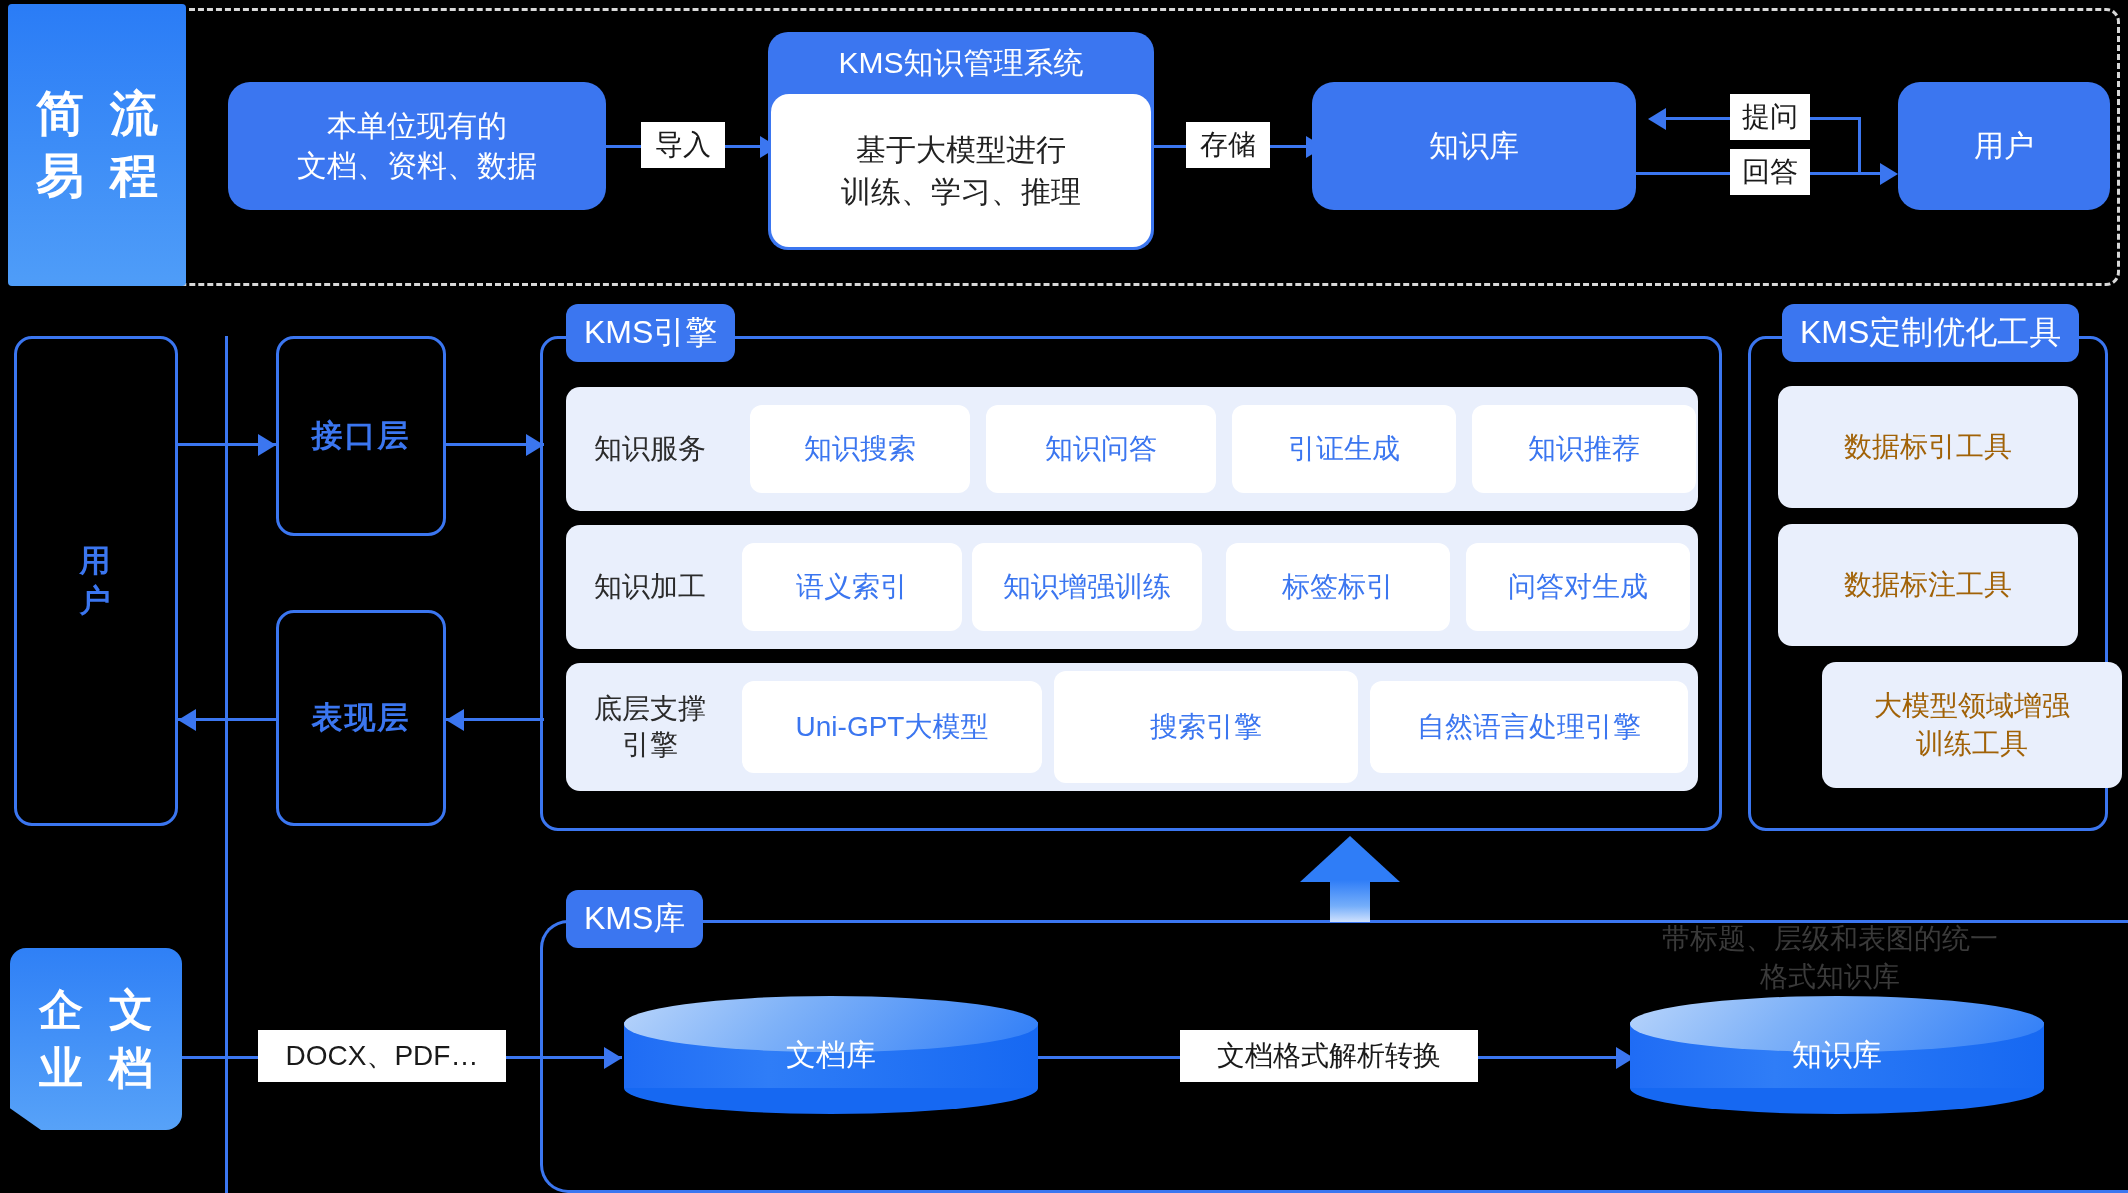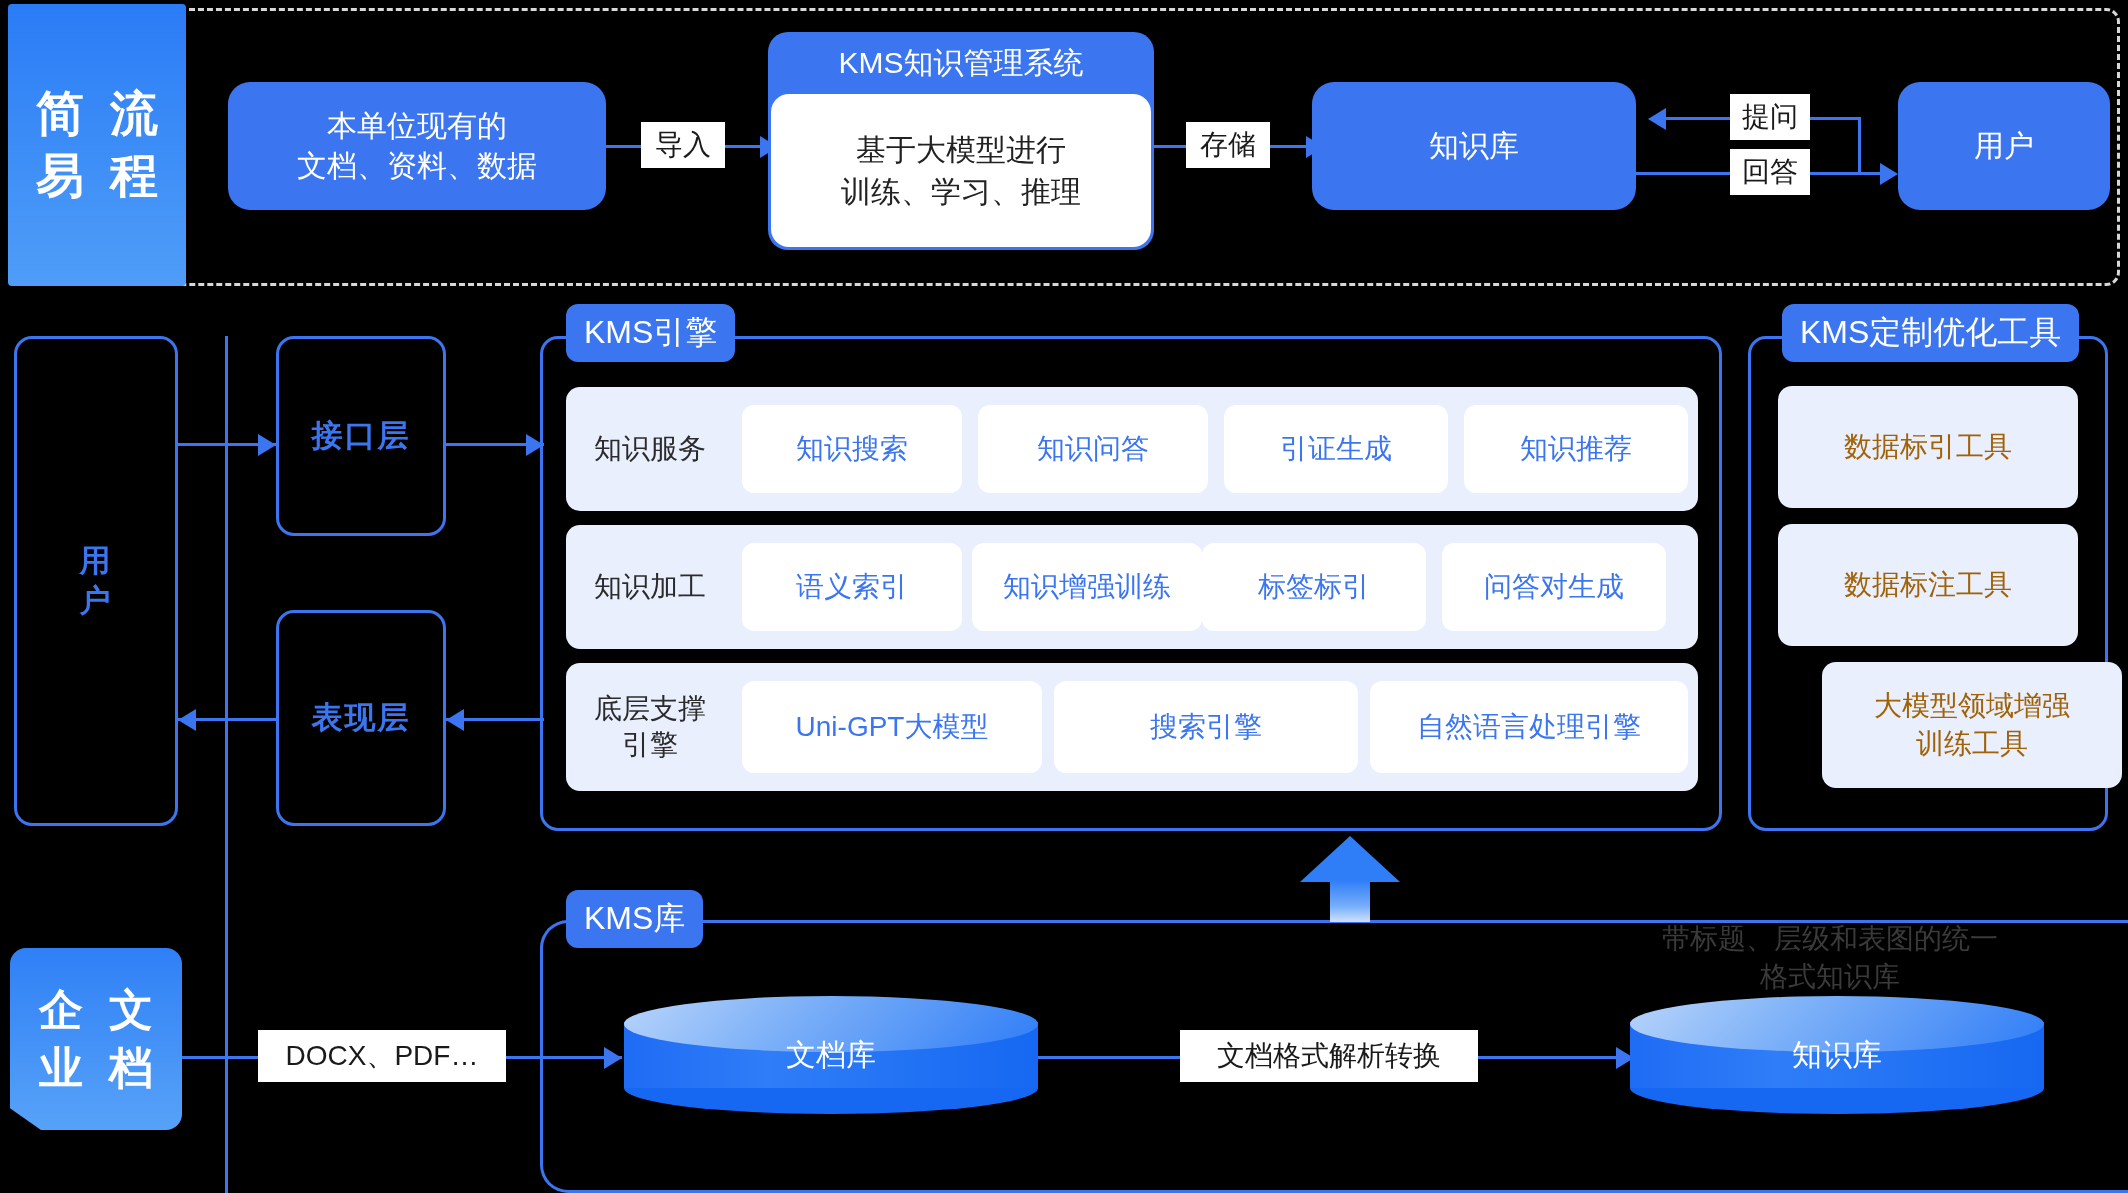--- a/index.html
+++ b/index.html
@@ -229,21 +229,21 @@
 
 <div class="abs outline-plain" style="left:540px;top:336px;width:1182px;height:495px;"></div>
 <div class="abs badge" style="left:566px;top:304px;height:58px;">
   <span>KMS引擎</span>
 </div>
 
 <div class="abs tier" style="left:566px;top:387px;width:1132px;height:124px;">
   <div class="tier-label" style="width:168px;height:100%;">
     <span>知识服务</span>
   </div>
-  <div class="cell" style="width:220px;height:88px;margin-left:8px;">
+  <div class="cell" style="width:220px;height:88px;margin-left:16px;">
     <span>知识搜索</span>
   </div>
   <div class="cell" style="width:230px;height:88px;margin-left:16px;">
     <span>知识问答</span>
   </div>
   <div class="cell" style="width:224px;height:88px;margin-left:16px;">
     <span>引证生成</span>
   </div>
   <div class="cell" style="width:224px;height:88px;margin-left:16px;">
     <span>知识推荐</span>
@@ -253,36 +253,36 @@
 <div class="abs tier" style="left:566px;top:525px;width:1132px;height:124px;">
   <div class="tier-label" style="width:168px;height:100%;">
     <span>知识加工</span>
   </div>
   <div class="cell" style="width:220px;height:88px;margin-left:8px;">
     <span>语义索引</span>
   </div>
   <div class="cell" style="width:230px;height:88px;margin-left:10px;">
     <span>知识增强训练</span>
   </div>
-  <div class="cell" style="width:224px;height:88px;margin-left:0;">
+  <div class="cell" style="width:224px;height:88px;margin-left:24px;">
     <span>标签标引</span>
   </div>
   <div class="cell" style="width:224px;height:88px;margin-left:16px;">
     <span>问答对生成</span>
   </div>
 </div>
 
 <div class="abs tier" style="left:566px;top:663px;width:1132px;height:128px;">
   <div class="tier-label" style="width:168px;height:100%;">
     <span>底层支撑<br>引擎</span>
   </div>
   <div class="cell" style="width:300px;height:92px;margin-left:8px;">
     <span>Uni-GPT大模型</span>
   </div>
-  <div class="cell" style="width:304px;height:92px;margin-left:12px;">
+  <div class="cell" style="width:304px;height:112px;margin-left:12px;">
     <span>搜索引擎</span>
   </div>
   <div class="cell" style="width:318px;height:92px;margin-left:12px;">
     <span>自然语言处理引擎</span>
   </div>
 </div>
 
 <div class="abs outline-plain" style="left:1748px;top:336px;width:360px;height:495px;"></div>
 <div class="abs badge" style="left:1782px;top:304px;height:58px;">
   <span>KMS定制优化工具</span>

